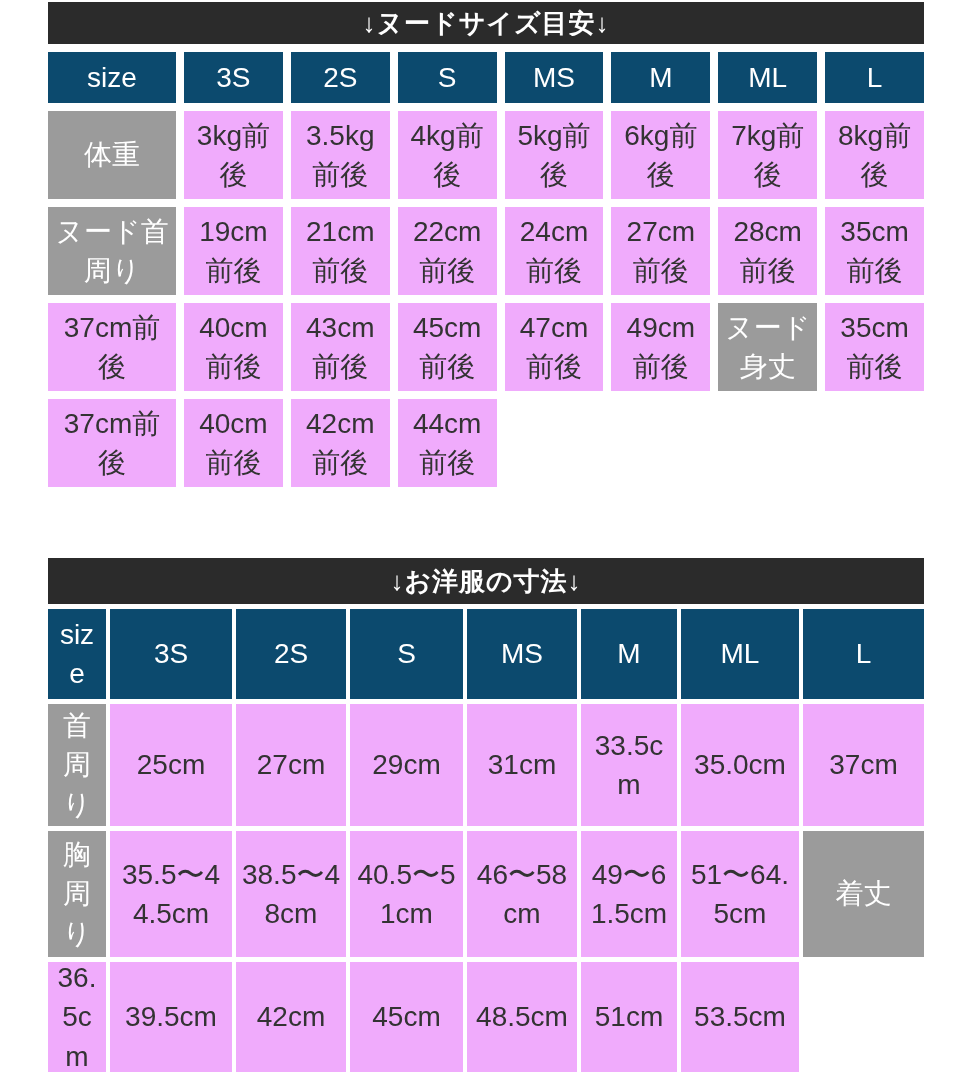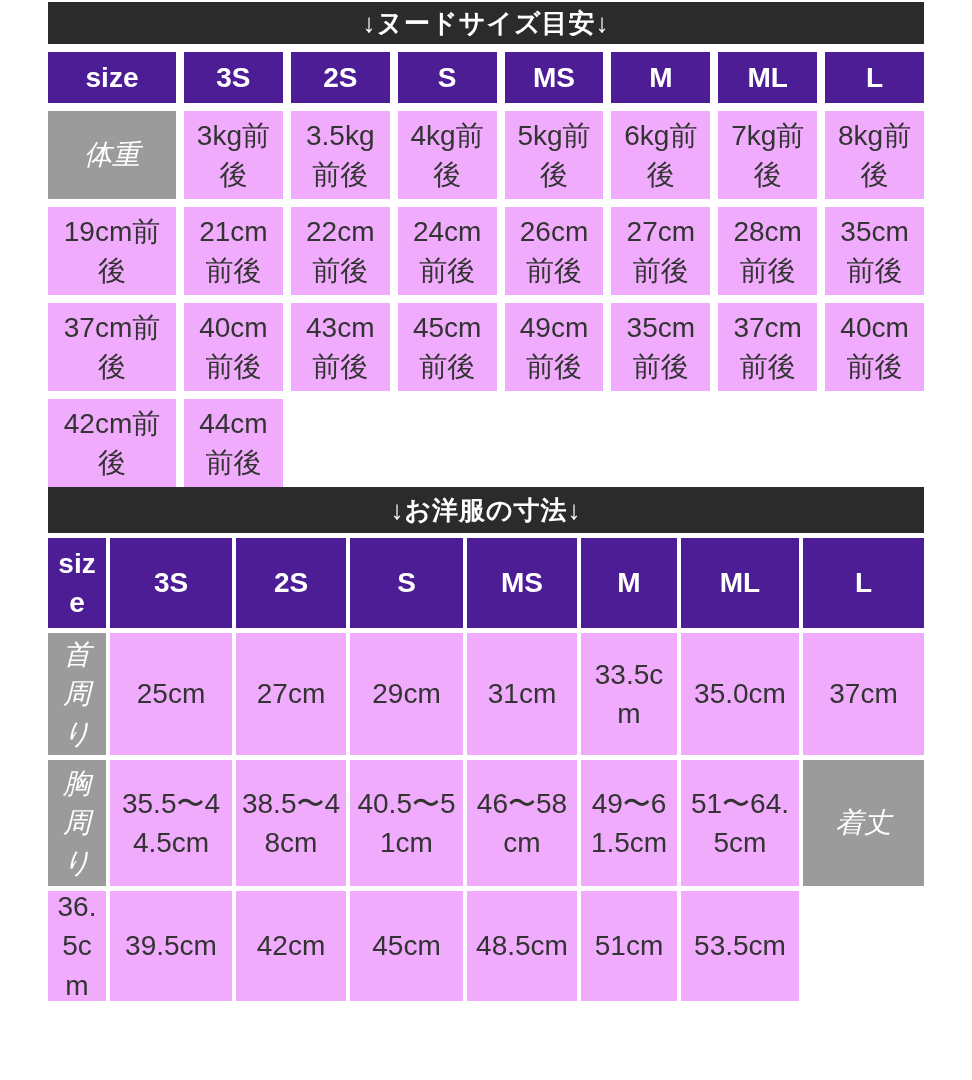--- a/index.html
+++ b/index.html
@@ -23,20 +23,21 @@
     column-gap: 4px;
     row-gap: 5px;
     width: 876px;
   }
   .t1 {
     grid-template-columns: 128px repeat(7, 1fr);
     grid-template-rows: 42px 51px repeat(4, 88px);
     gap: 8px;
   }
   .t2 {
+    margin-top: 71px;
     grid-template-columns: 58px 122px 110px 113px 110px 96px 118px 1fr;
     grid-template-rows: 46px 90px 122px 126px 110px;
   }
   .cell {
     display: flex;
     align-items: center;
     justify-content: center;
     text-align: center;
     box-sizing: border-box;
     padding: 0 5px;
@@ -49,28 +50,26 @@
     grid-column: 1 / -1;
     background: #2b2b2b;
     color: #ffffff;
     font-size: 26px;
     font-weight: 700;
     letter-spacing: 1px;
     padding: 0;
     word-break: keep-all;
   }
   .head {
-    background: #4c1d95;
+    background: #0c4a6e;
     color: #ffffff;
-    font-weight: bold;
   }
   .label {
     background: #9b9b9b;
     color: #ffffff;
-    font-style: italic;
   }
   .value {
     background: #f0abfc;
     color: #333333;
   }
 </style>
 </head>
 <body>
 
 <div class="page">
@@ -85,33 +84,35 @@
       <div class="cell head">ML</div>
       <div class="cell head">L</div>
       <div class="cell label">体重</div>
       <div class="cell value">3kg前後</div>
       <div class="cell value">3.5kg前後</div>
       <div class="cell value">4kg前後</div>
       <div class="cell value">5kg前後</div>
       <div class="cell value">6kg前後</div>
       <div class="cell value">7kg前後</div>
       <div class="cell value">8kg前後</div>
+      <div class="cell label">ヌード首周り</div>
       <div class="cell value">19cm前後</div>
       <div class="cell value">21cm前後</div>
       <div class="cell value">22cm前後</div>
       <div class="cell value">24cm前後</div>
-      <div class="cell value">26cm前後</div>
       <div class="cell value">27cm前後</div>
       <div class="cell value">28cm前後</div>
       <div class="cell value">35cm前後</div>
       <div class="cell value">37cm前後</div>
       <div class="cell value">40cm前後</div>
       <div class="cell value">43cm前後</div>
       <div class="cell value">45cm前後</div>
+      <div class="cell value">47cm前後</div>
       <div class="cell value">49cm前後</div>
+      <div class="cell label">ヌード身丈</div>
       <div class="cell value">35cm前後</div>
       <div class="cell value">37cm前後</div>
       <div class="cell value">40cm前後</div>
       <div class="cell value">42cm前後</div>
       <div class="cell value">44cm前後</div>
     </section>
   <section class="size-table t2">
       <div class="cell title">↓お洋服の寸法↓</div>
       <div class="cell head">size</div>
       <div class="cell head">3S</div>

